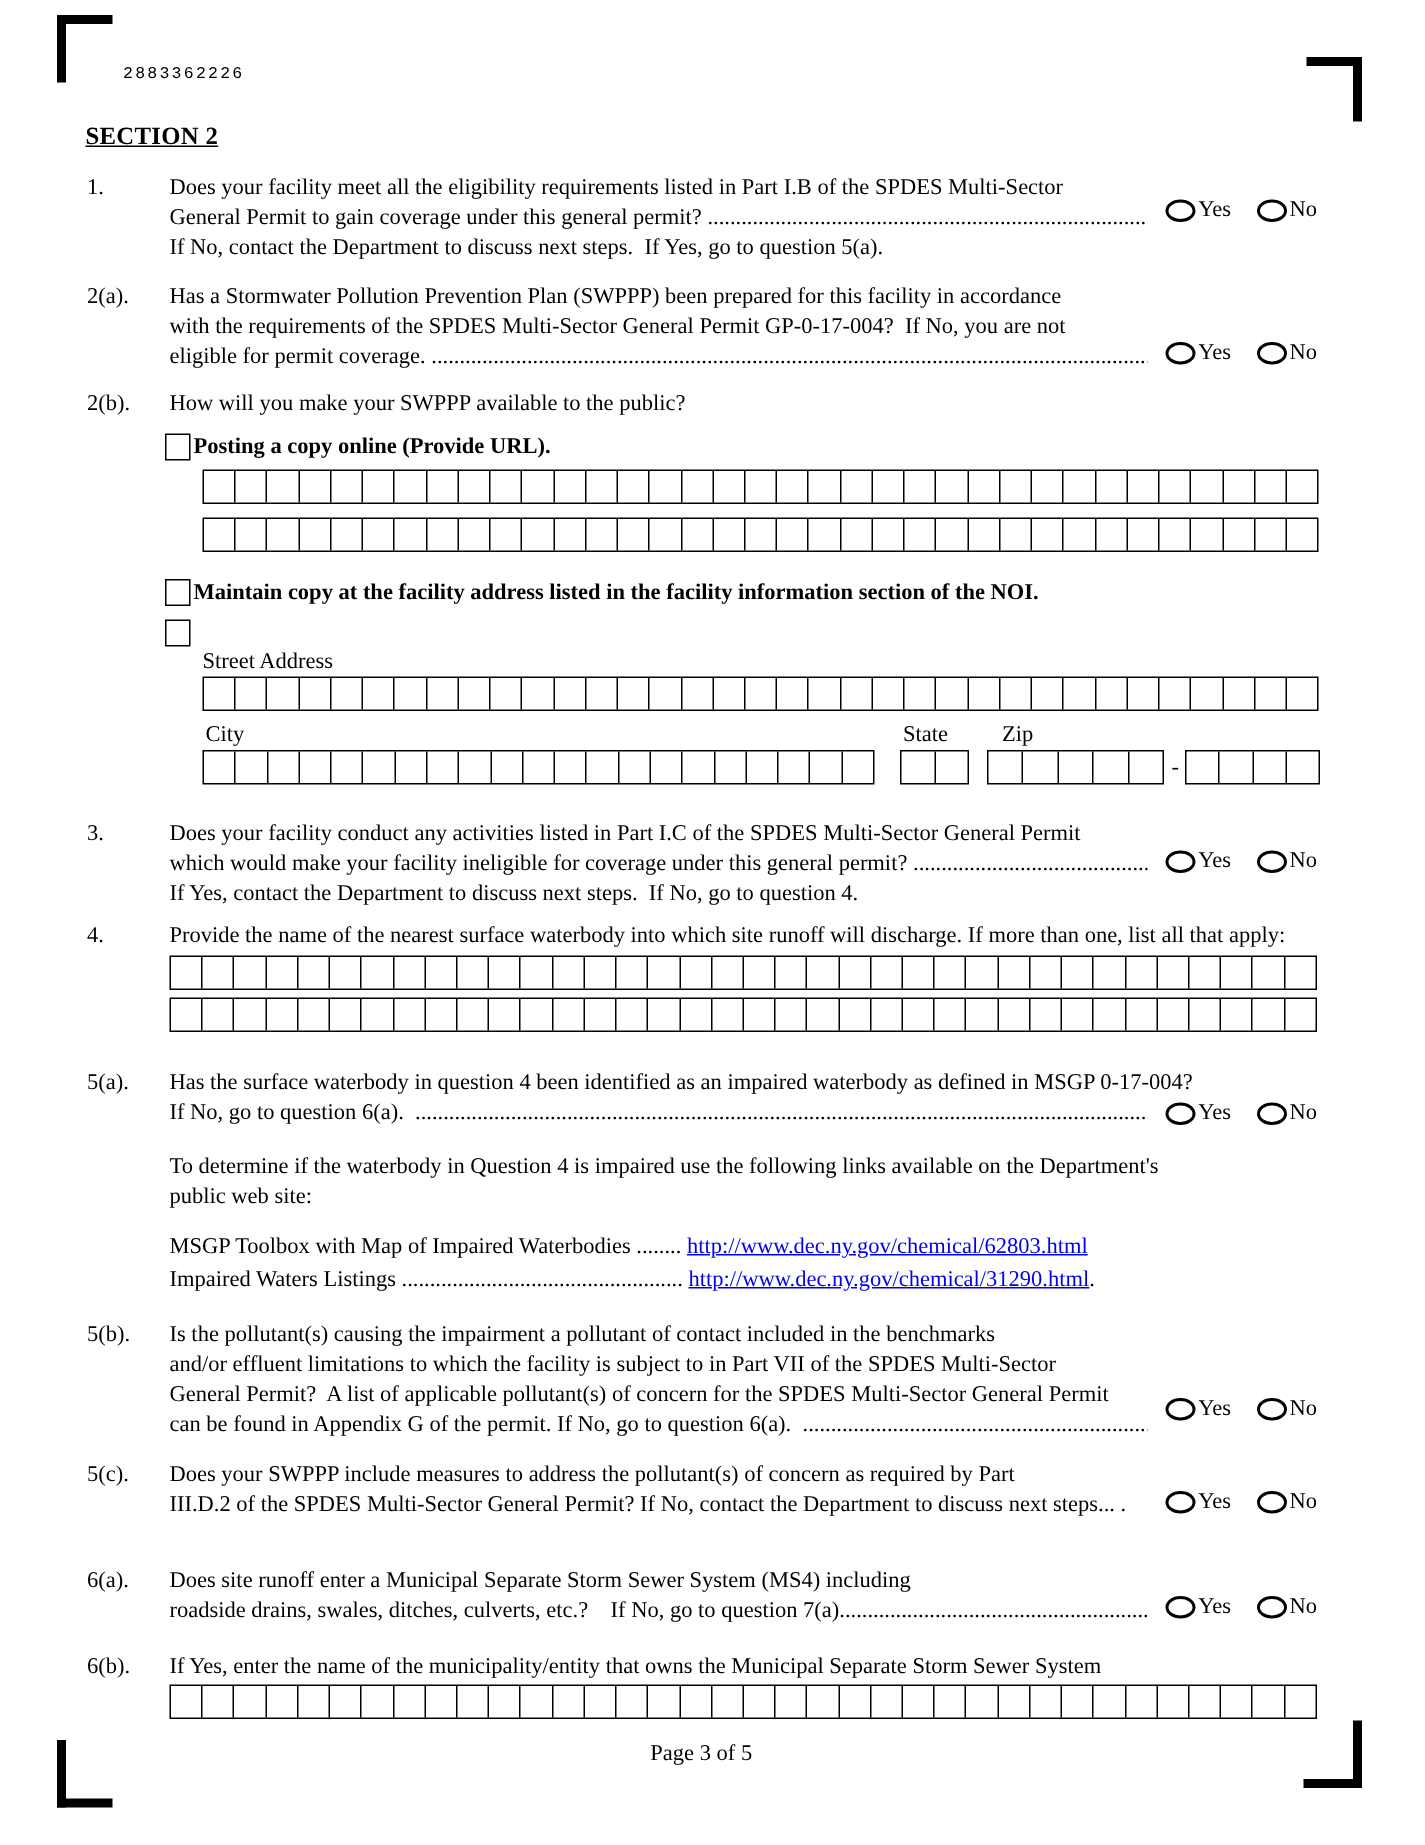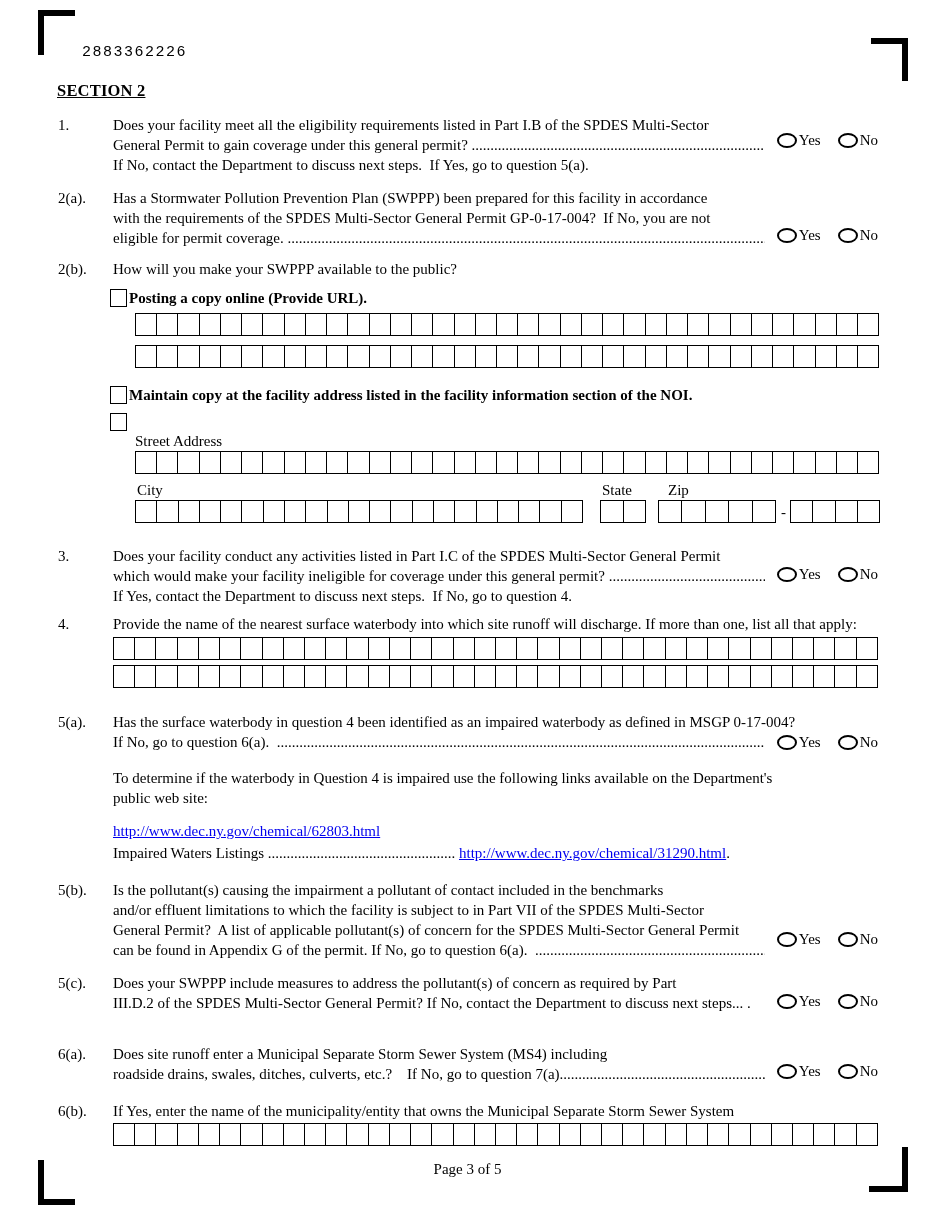--- a/index.html
+++ b/index.html
@@ -17,21 +17,21 @@
   
   .corner { position: absolute; }
   .corner.tl { left: 38px;  top: 10px;   width: 37px; height: 45px; border-left: 6px solid #000; border-top: 6px solid #000; }
   .corner.tr { left: 871px; top: 38px;   width: 37px; height: 43px; border-right: 6px solid #000; border-top: 6px solid #000; }
   .corner.bl { left: 38px;  top: 1160px; width: 37px; height: 45px; border-left: 6px solid #000; border-bottom: 6px solid #000; }
   .corner.br { left: 869px; top: 1147px; width: 39px; height: 45px; border-right: 6px solid #000; border-bottom: 6px solid #000; }
 
   .scan-num {
     position: absolute; left: 82px; top: 44px;
     font-family: "Liberation Mono", monospace;
-    font-size: 15px; letter-spacing: 1.5px;
+    font-size: 11px; letter-spacing: 1.5px;
   }
   .section-title {
     position: absolute; left: 57px; top: 81px;
     font-weight: bold; font-size: 16.5px;
     text-decoration: underline; letter-spacing: 0.2px;
   }
 
   .content { position: absolute; left: 57px; top: 0; width: 821px; }
 
   .question { position: absolute; left: 0; width: 100%; }
@@ -444,20 +444,21 @@
             <span class="lead-text">If No, go to question 6(a).  </span>
             <span class="dots">........................................................................................................................................................................................................</span>
           </div>
         </div>
       <div class="q5a-para">
           <div class="line">To determine if the waterbody in Question 4 is impaired use the following links available on the Department's</div>
           <div class="line">public web site:</div>
         </div>
       <div class="q5a-links">
         <div class="link-row">
+          <span class="link-label">MSGP Toolbox with Map of Impaired Waterbodies ........ </span>
           <span class="link">http://www.dec.ny.gov/chemical/62803.html</span>
         </div>
         <div class="link-row">
           <span class="link-label">Impaired Waters Listings .................................................. </span>
           <span class="link">http://www.dec.ny.gov/chemical/31290.html</span>
           <span class="link-label">.</span>
         </div>
       </div>
     </div>
     <div class="yesno" style="top:20px">

